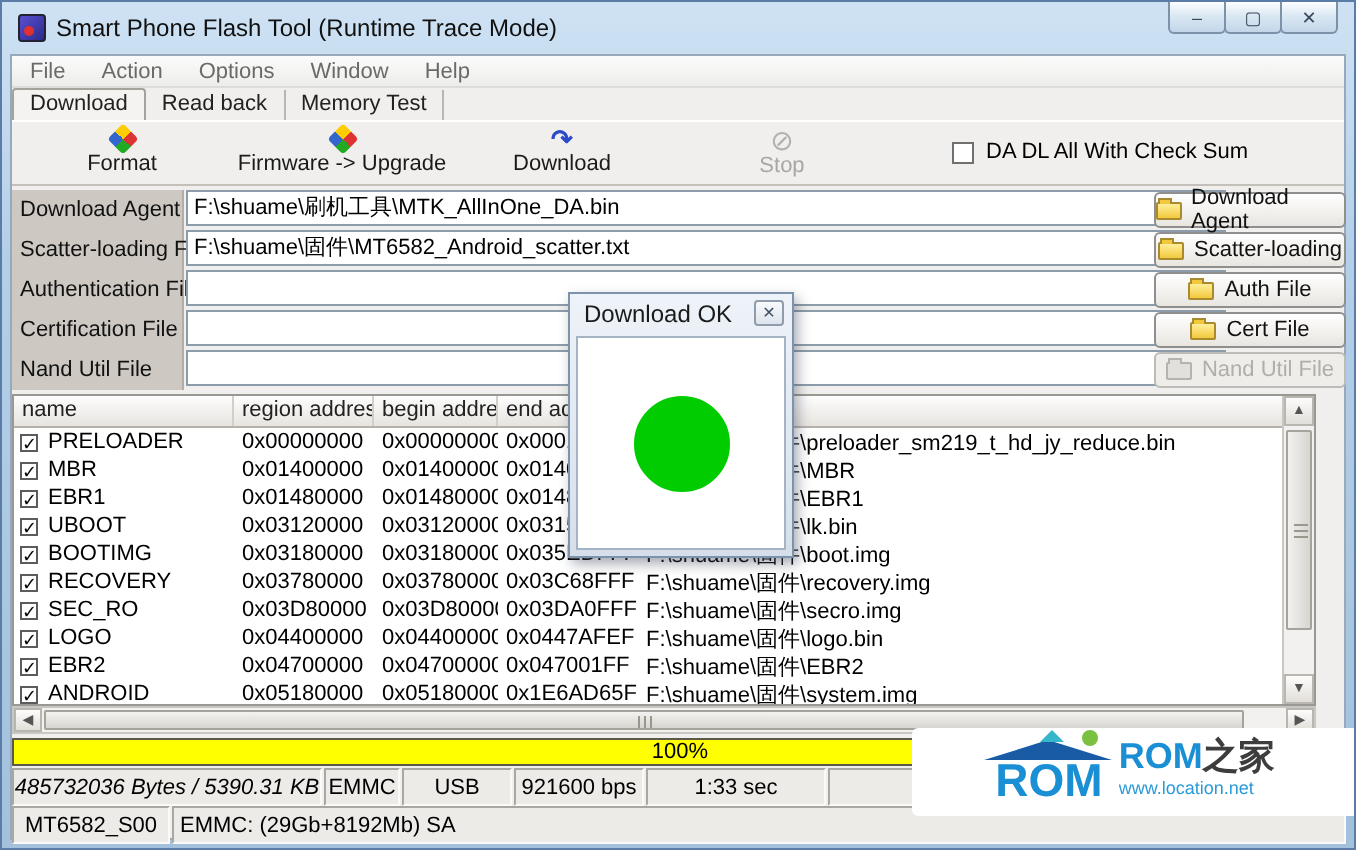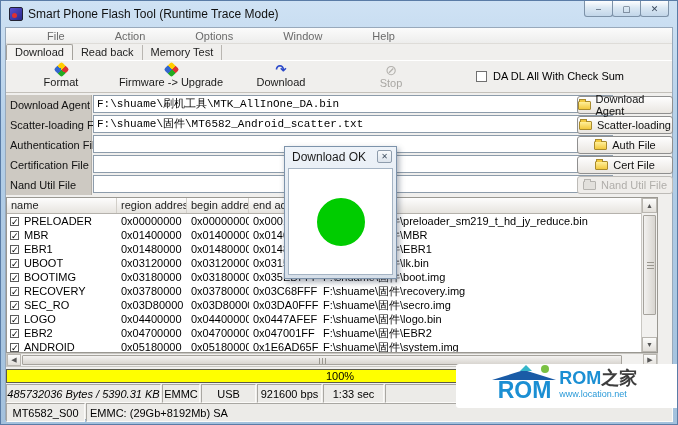--- a/index.html
+++ b/index.html
@@ -17,40 +17,40 @@
   .title-icon .dot{position:absolute;left:2px;bottom:2px;width:5px;height:5px;border-radius:50%;background:#e03030;}
   .title-text{font-size:12px;color:#111;}
   .win-controls{position:absolute;right:8px;top:0;display:flex;}
   .wbtn{width:29px;height:16px;display:flex;align-items:center;justify-content:center;
     font-size:9px;color:#39495c;border:1px solid #7d92a8;border-top:none;margin-left:-1px;
     background:linear-gradient(#fdfeff,#dbe8f3 45%,#c2d6e9);border-radius:0 0 3px 3px;}
   
   .inner{position:absolute;left:4px;right:4px;top:26px;bottom:4px;background:#f0efed;border:1px solid #98a9bb;}
   .menubar{position:absolute;left:5px;right:5px;top:27px;height:16px;display:flex;align-items:center;
     background:linear-gradient(#fbfbfb,#ededec);border-bottom:1px solid #dedcd8;}
-  .menu-item{padding:0 9px;color:#6a6a6a;margin-left:32px;}
+  .menu-item{padding:0 9px;color:#6a6a6a;}
   .tabstrip{position:absolute;left:5px;right:5px;top:43px;height:16px;display:flex;align-items:flex-end;}
   .tab{padding:1px 8px 2px;border-right:1px solid #b9b6b1;color:#222;}
   .tab.active{background:#f4f3f1;border:1px solid #a5a29c;border-bottom:none;border-radius:2px 2px 0 0;}
   
   .toolbar{position:absolute;left:5px;right:5px;top:59px;height:33px;display:flex;align-items:center;
     border-bottom:1px solid #c3c0ba;box-shadow:0 1px 0 #fff inset;}
   .tool{display:flex;flex-direction:column;align-items:center;justify-content:center;width:110px;gap:1px;}
   .tool .tlabel{color:#1a1a1a;}
   .tool.disabled .tlabel{color:#a9a7a3;}
   .pinwheel-icon{width:11px;height:11px;border-radius:2px;transform:rotate(45deg);
     background:conic-gradient(#d33 0 25%,#2a2 25% 50%,#36c 50% 75%,#fc0 75%);}
   .download-arrow-icon{font-size:13px;line-height:11px;color:#2b49c9;font-weight:bold;}
   .stop-icon{font-size:14px;line-height:12px;color:#b3b1ad;}
   .chk{display:flex;align-items:center;margin-left:30px;gap:6px;}
   .chk .box{width:11px;height:11px;background:#fff;border:1px solid #707070;}
   
   .field-labels{position:absolute;left:5px;top:94px;width:86px;height:100px;background:#cdc9c2;border-right:1px solid #b2aea7;}
   .f-label{height:20px;line-height:20px;padding-left:4px;color:#111;white-space:nowrap;}
-  .field-inputs{position:absolute;left:92px;top:94px;width:520px;font-family:Liberation Mono, monospace;}
+  .field-inputs{position:absolute;left:92px;top:94px;width:520px;}
   .f-input{height:18px;line-height:16px;margin-bottom:2px;background:#fff;border:1px solid #8d9cab;
     padding:0 3px;white-space:nowrap;overflow:hidden;}
   .side-buttons{position:absolute;left:576px;top:95px;width:96px;}
   .side-btn{height:18px;margin-bottom:2px;display:flex;align-items:center;justify-content:center;gap:5px;
     background:linear-gradient(#fefefe,#e9e6e1);border:1px solid #8f8f8f;border-radius:3px;color:#111;}
   .side-btn.disabled{color:#b0aeaa;border-color:#bdbbb7;background:#efedea;}
   .folder{width:13px;height:9px;background:linear-gradient(#ffef9a,#f2c93e);border:1px solid #a98b2d;border-radius:1px;position:relative;}
   .folder::before{content:"";position:absolute;top:-3px;left:0;width:5px;height:2px;background:#f2c93e;border:1px solid #a98b2d;border-bottom:none;}
   .side-btn.disabled .folder{background:#e2e0dc;border-color:#b5b3af;}
   .side-btn.disabled .folder::before{background:#e2e0dc;border-color:#b5b3af;}
@@ -333,21 +333,21 @@
 
   <div class="progress" style="background: rgb(255, 255, 0);">
     <span>100%</span>
   </div>
 
   <div class="status-row status-top">
       <div class="seg" style="width: 155px; font-style: italic;">485732036 Bytes / 5390.31 KB</div>
       <div class="seg" style="width: 38px;">EMMC</div>
       <div class="seg" style="width: 55px;">USB</div>
       <div class="seg" style="width: 65px;">921600 bps</div>
-      <div class="seg" style="width: 61px;">1:33 sec</div>
+      <div class="seg" style="width: 90px;">1:33 sec</div>
       <div class="seg" style="flex: 1 1 0%;"></div>
     </div>
   <div class="status-row status-bottom">
       <div class="seg" style="width: 79px;">MT6582_S00</div>
       <div class="seg" style="flex: 1 1 0%;">EMMC: (29Gb+8192Mb) SA</div>
     </div>
 
   <div class="dialog">
     <div class="dlg-title">
       <span class="t">Download OK</span>

